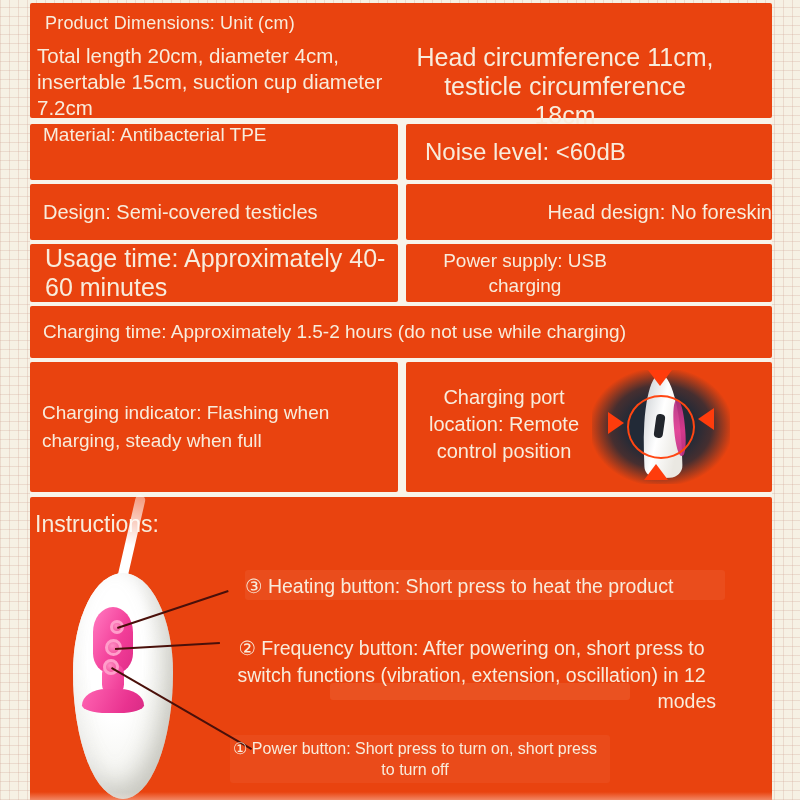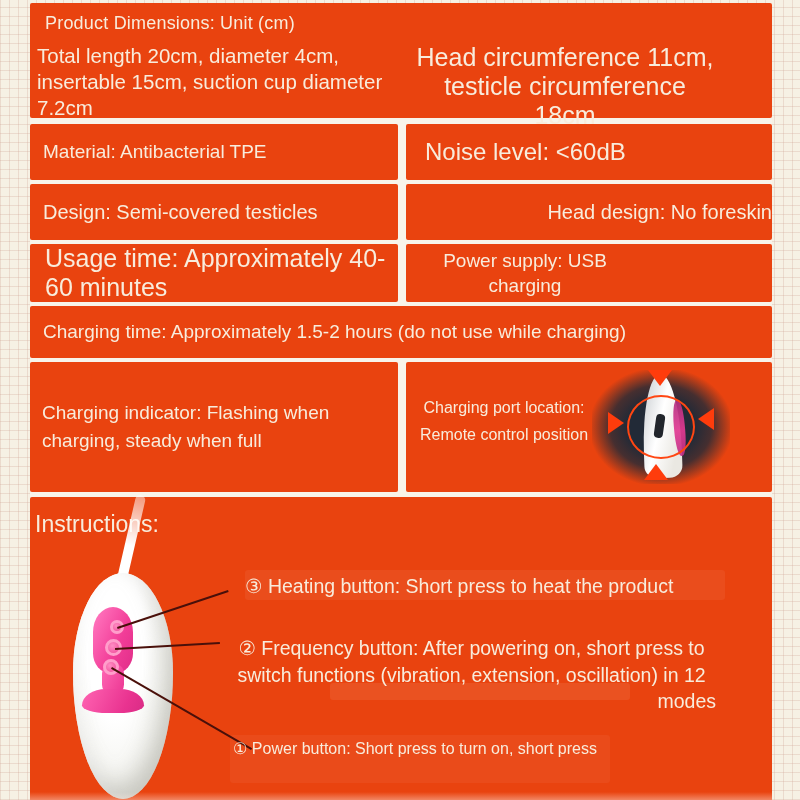--- a/index.html
+++ b/index.html
@@ -12,32 +12,32 @@
       repeating-linear-gradient(90deg, rgba(205,160,145,.28) 0 1px, transparent 1px 9px);
   }
   .white-backing{position:absolute;left:30px;top:118px;width:742px;height:379px;background:#f8f4ea;}
   .cell{position:absolute;background:#e9430f;color:#f8ecdc;border-radius:2px;}
   
   #block-top{left:30px;top:3px;width:742px;height:115px;}
   #hdr{position:absolute;left:15px;top:10px;font-size:18px;letter-spacing:.2px;}
   #dims{position:absolute;left:7px;top:40px;width:380px;font-size:20.5px;line-height:26px;}
   #headcirc{position:absolute;left:385px;top:40px;width:300px;text-align:center;font-size:25px;line-height:29px;}
   
-  #r2l{left:30px;top:124px;width:368px;height:56px;display:flex;align-items:center;padding-left:13px;box-sizing:border-box;font-size:19px;}
+  #r2l{left:30px;top:124px;width:368px;height:56px;display:flex;align-items:flex-start;padding-left:13px;box-sizing:border-box;font-size:19px;}
   #r2r{left:406px;top:124px;width:366px;height:56px;display:flex;align-items:center;padding-left:19px;box-sizing:border-box;font-size:24px;}
   #r3l{left:30px;top:184px;width:368px;height:56px;display:flex;align-items:center;padding-left:13px;box-sizing:border-box;font-size:20px;}
   #r3r{left:406px;top:184px;width:366px;height:56px;display:flex;align-items:center;padding-left:12px;box-sizing:border-box;font-size:20px;justify-content:flex-end;}
   #r4l{left:30px;top:244px;width:368px;height:58px;display:flex;align-items:center;padding-left:15px;box-sizing:border-box;font-size:25px;}
   #r4r{left:406px;top:244px;width:366px;height:58px;display:flex;align-items:center;box-sizing:border-box;}
   #r4r .inner{margin-left:24px;width:190px;text-align:center;font-size:19px;line-height:25px;}
   #r5{left:30px;top:306px;width:742px;height:52px;display:flex;align-items:center;padding-left:13px;box-sizing:border-box;font-size:19px;}
   #r6l{left:30px;top:362px;width:368px;height:130px;display:flex;align-items:center;padding-left:12px;box-sizing:border-box;font-size:19px;line-height:28px;}
   #r6l .inner{width:330px;}
   #r6r{left:406px;top:362px;width:366px;height:130px;}
-  #porttext{position:absolute;left:8px;top:22px;width:180px;text-align:center;font-size:16px;line-height:27px;margin-top:10px;}
+  #porttext{position:absolute;left:8px;top:22px;width:180px;text-align:center;font-size:20px;line-height:27px;}
   
   #portphoto{position:absolute;left:180px;top:2px;width:150px;height:126px;}
   .blob{position:absolute;left:6px;top:6px;width:138px;height:114px;
     background:radial-gradient(ellipse at 50% 50%, #222a37 0%, #222a37 34%, rgba(34,42,55,.82) 52%, rgba(34,42,55,0) 74%);}
   .tip{position:absolute;left:57px;top:10px;width:38px;height:104px;transform:rotate(-2deg);
     border-radius:19px 19px 13px 13px / 78px 78px 12px 12px;
     background:linear-gradient(105deg,#c9cdd1 6%,#ffffff 46%,#eae8e2 82%);}
   .sliver{position:absolute;left:88px;top:36px;width:11px;height:56px;border-radius:45%;
     background:linear-gradient(#b33080,#e23a92 55%,#c03086);transform:rotate(-5deg);opacity:.92;}
   .slot{position:absolute;left:69px;top:50px;width:9px;height:24px;border-radius:4px;background:#22262c;transform:rotate(8deg);}
@@ -167,17 +167,18 @@
 
     <div class="ann" id="ln-heat"></div>
     <div class="ann" id="ln-freq"></div>
     <div class="ann" id="ln-pow"></div>
 
     <div class="itxt" id="t-heat">③ Heating button: Short press to heat the product</div>
     <div class="itxt" id="t-freq1">② Frequency button: After powering on, short press to</div>
     <div class="itxt" id="t-freq2">switch functions (vibration, extension, oscillation) in 12</div>
     <div class="itxt" id="t-freq3">modes</div>
     <div class="itxt" id="t-pow1">① Power button: Short press to turn on, short press</div>
+    <div class="itxt" id="t-pow2">to turn off</div>
 
     <div id="bottom-fade"></div>
   </div>
 
 </div>
 
 </body></html>

